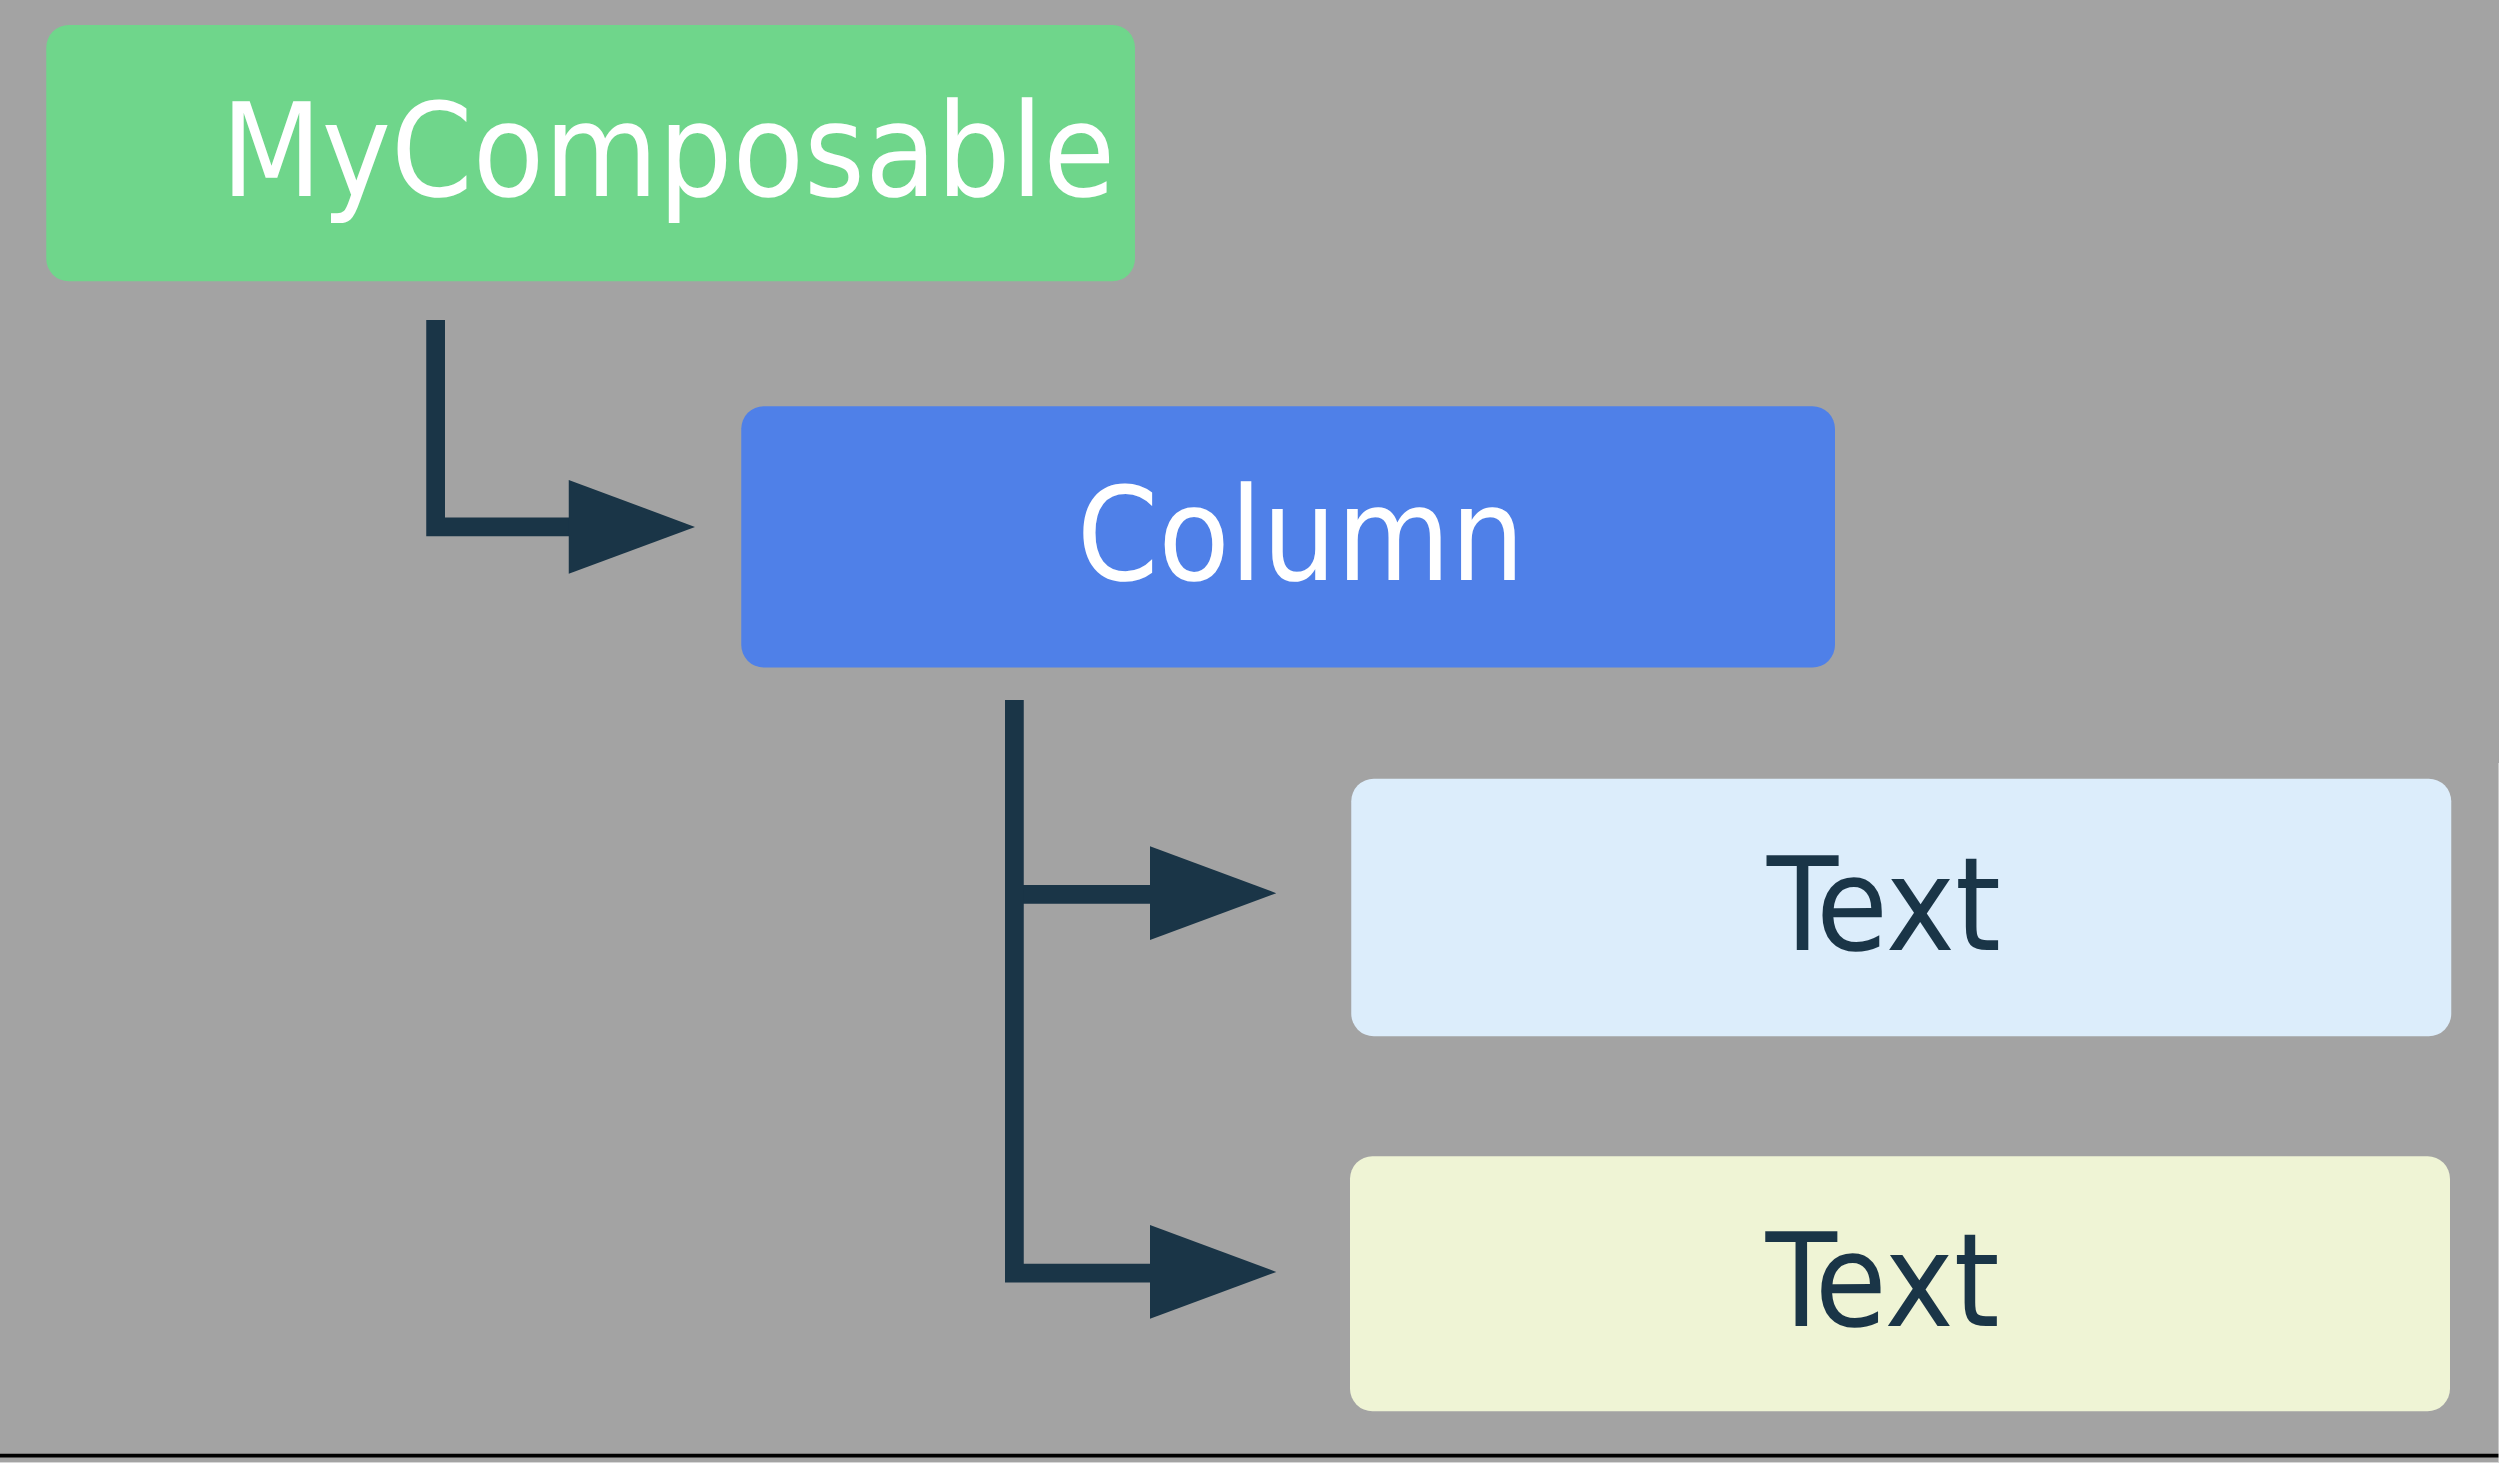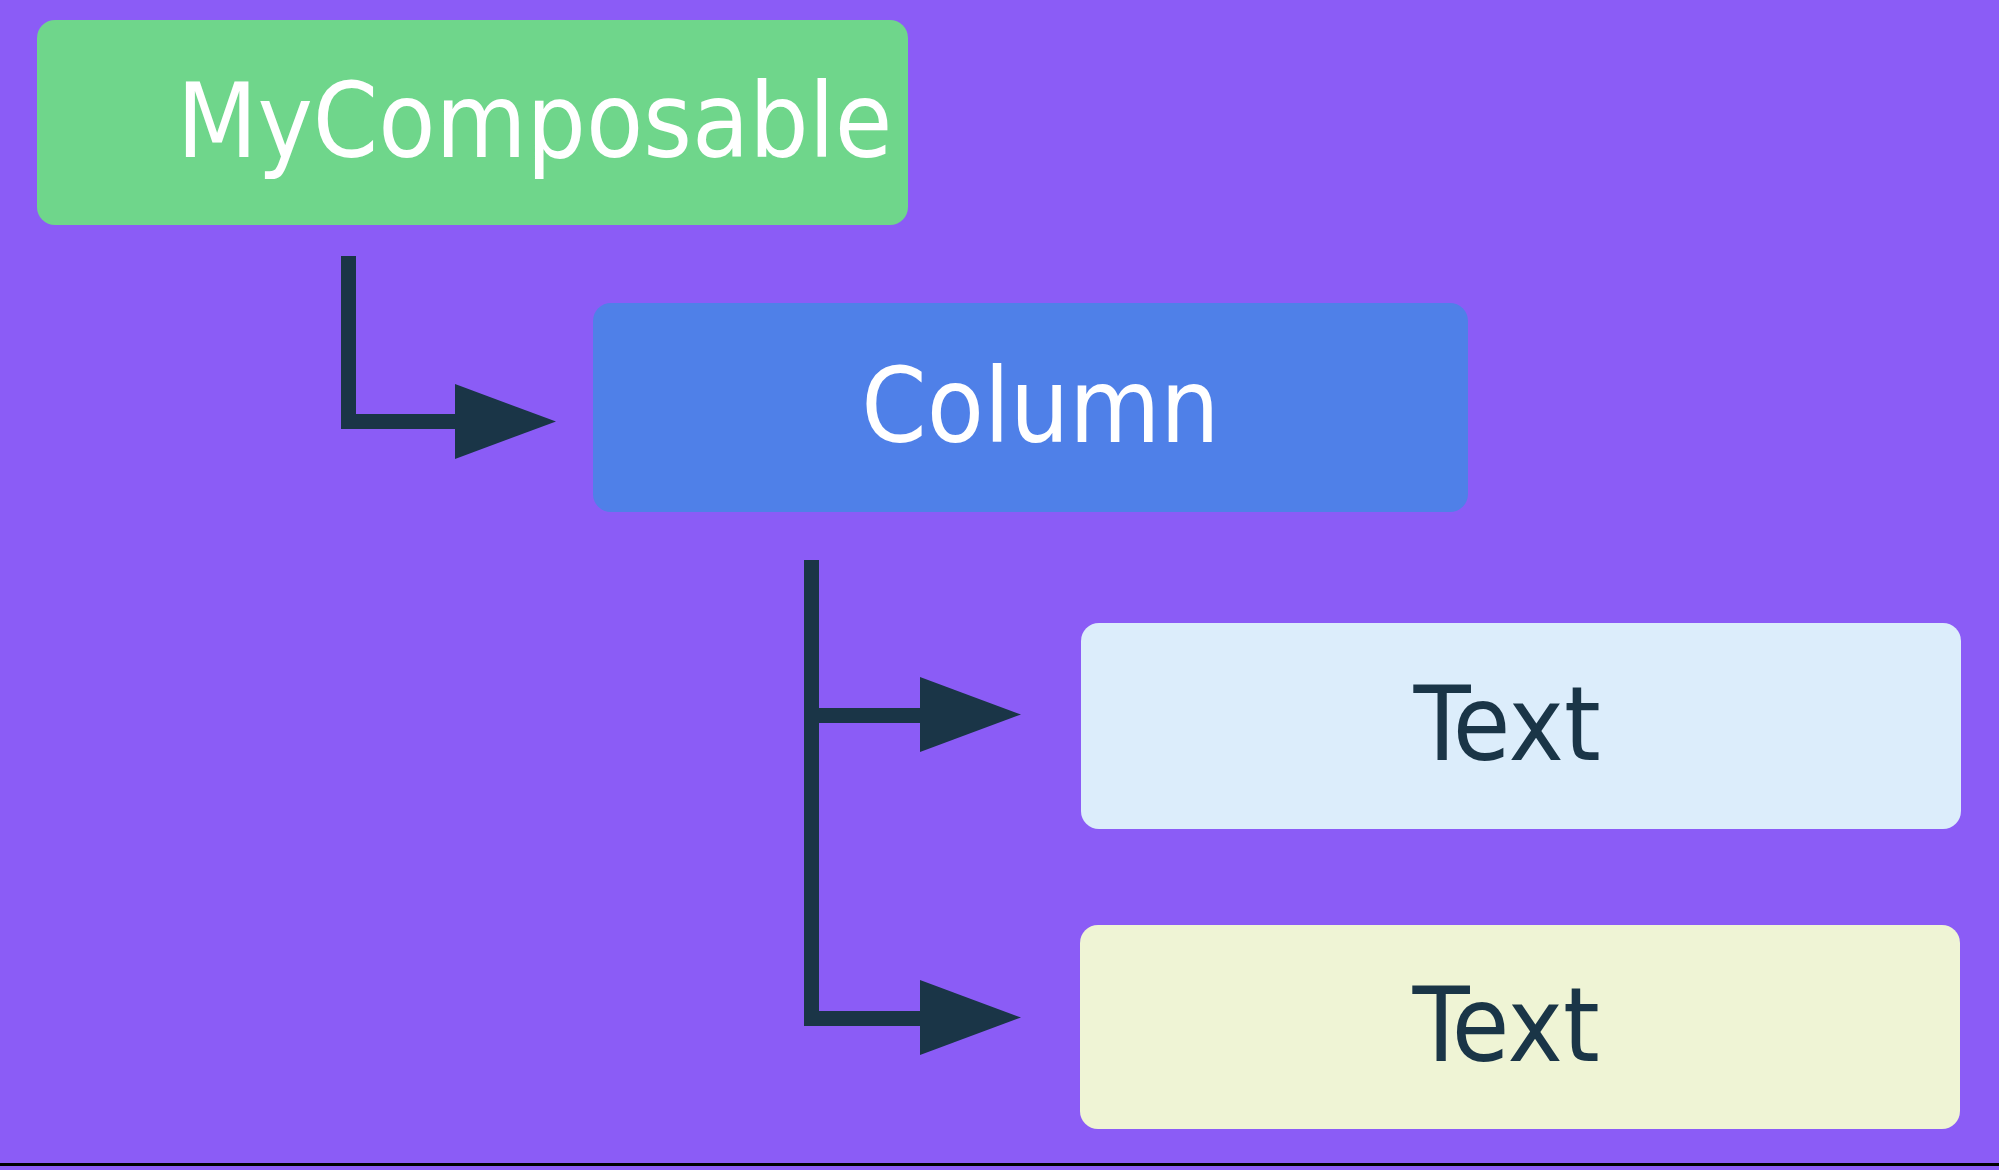--- a/index.html
+++ b/index.html
@@ -8,21 +8,21 @@
     padding: 0;
     background: #ffffff;
   }
   body {
     font-family: "DejaVu Sans", "Liberation Sans", sans-serif;
   }
   #canvas {
     position: relative;
     width: 1999px;
     height: 1170px;
-    background: #8b5cf6;
+    background: #a3a3a3;
     overflow: hidden;
   }
   .node {
     position: absolute;
     border-radius: 18px;
     display: flex;
     align-items: center;
     justify-content: center;
     box-sizing: border-box;
   }
@@ -42,21 +42,21 @@
     background: #6FD68B;
   }
   #node-mycomposable .node-label {
     font-size: 104px;
     color: #ffffff;
     transform: translateX(62px) translateY(-2px);
   }
   
   #node-column {
     left: 593px;
-    top: 303px;
+    top: 325px;
     width: 875px;
     height: 209px;
     background: #4F80E8;
   }
   #node-column .node-label {
     font-size: 104px;
     color: #ffffff;
     transform: translateX(10px) translateY(-2px);
   }
   

